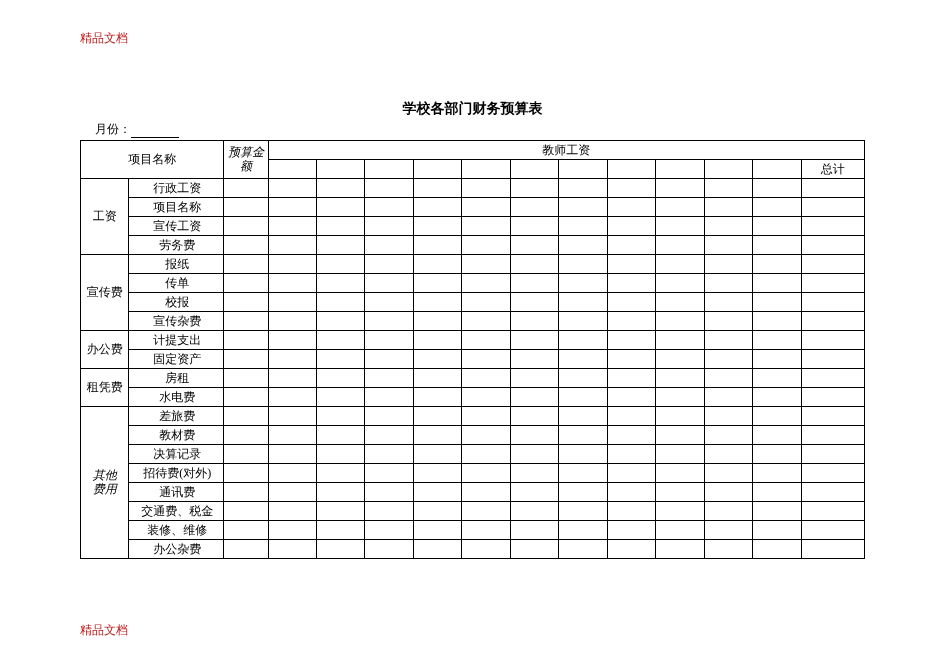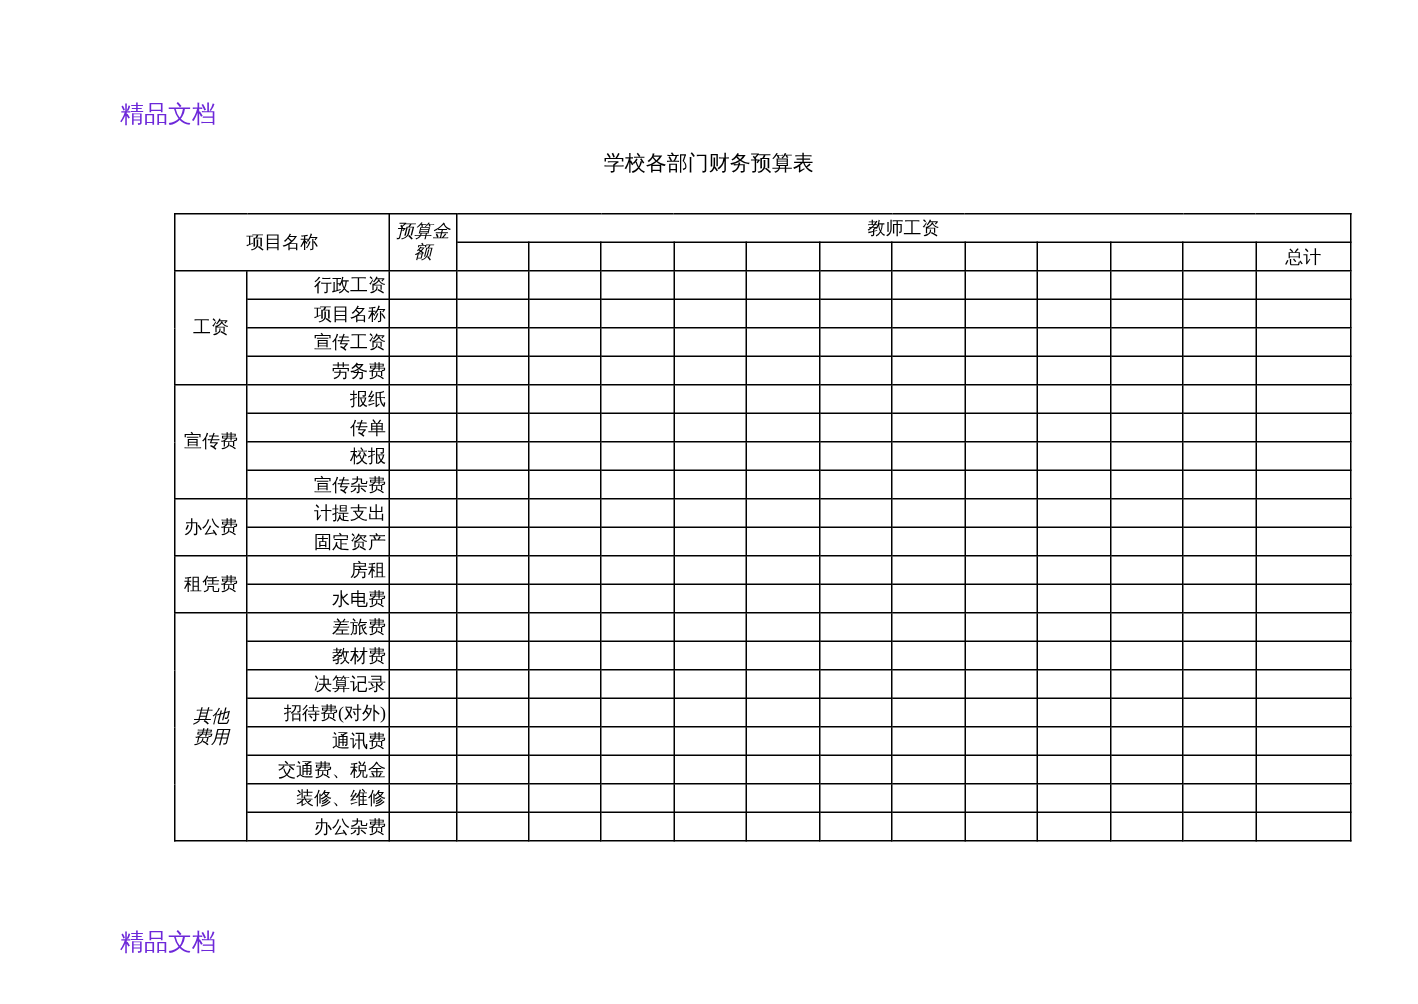--- a/index.html
+++ b/index.html
@@ -7,77 +7,78 @@
       font-family: "SimSun", "宋体", serif;
       font-size: 12px;
       background: #fff;
       color: #000;
       width: 945px;
       height: 669px;
       position: relative;
       padding: 30px 80px 0 80px;
     }
     .watermark {
-      color: #6d28d9;
-      font-size: 16px;
-      margin-top: 36px;
+      color: #b91c1c;
+      font-size: 12px;
     }
     .watermark-top { position: absolute; top: 30px; left: 80px; }
     .watermark-bottom { position: absolute; bottom: 30px; left: 80px; }
     .content { margin-top: 70px; }
     .title {
       text-align: center;
       font-size: 14px;
-      font-weight: normal;
-      margin-bottom: 24px;
+      font-weight: bold;
+      margin-bottom: 3px;
     }
     .month-line {
       font-size: 12px;
       margin-left: 15px;
       margin-bottom: 2px;
     }
     .month-blank {
       display: inline-block;
       border-bottom: 1px solid #000;
       width: 48px;
       vertical-align: bottom;
       height: 12px;
     }
     table {
       border-collapse: collapse;
       width: 100%;
       table-layout: fixed;
-      margin-left: 36px;
     }
     th, td {
       border: 1px solid #000;
       font-size: 12px;
       font-weight: normal;
       height: 19px;
       padding: 0 2px;
       text-align: center;
       vertical-align: middle;
       overflow: hidden;
       white-space: nowrap;
     }
     .cat-col { width: 46px; }
-    .item-col { width: 90px; text-align: right; padding-left: 4px; }
+    .item-col { width: 90px; text-align: center; padding-left: 4px; }
     .budget-col { width: 42px; }
     .rec-col { width: 46px; }
     .total-col { width: 60px; }
     .break-line { line-height: 1.1; padding: 2px 0; font-style: italic; }
   </style>
 </head>
 <body>
 
 <div class="watermark watermark-top">精品文档</div>
 <div class="watermark watermark-bottom">精品文档</div>
 
 <div class="content">
   <div class="title">学校各部门财务预算表</div>
+  <div class="month-line">
+    <span>月份：</span><span class="month-blank"></span>
+  </div>
 
   <table>
     <colgroup>
       <col class="cat-col">
         <col class="item-col">
         <col class="budget-col">
       <col class="rec-col">
         <col class="rec-col">
         <col class="rec-col">
         <col class="rec-col">

